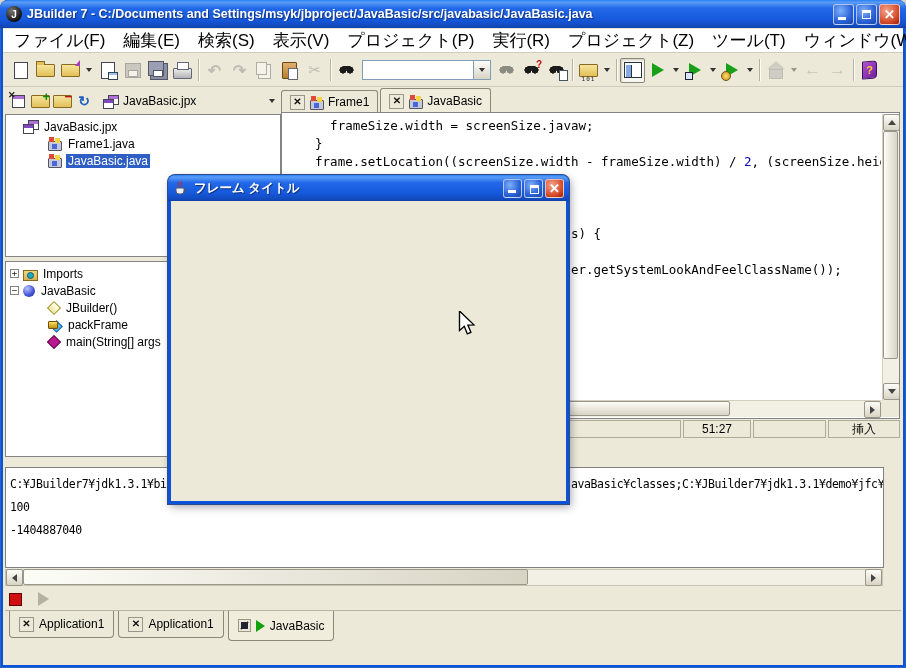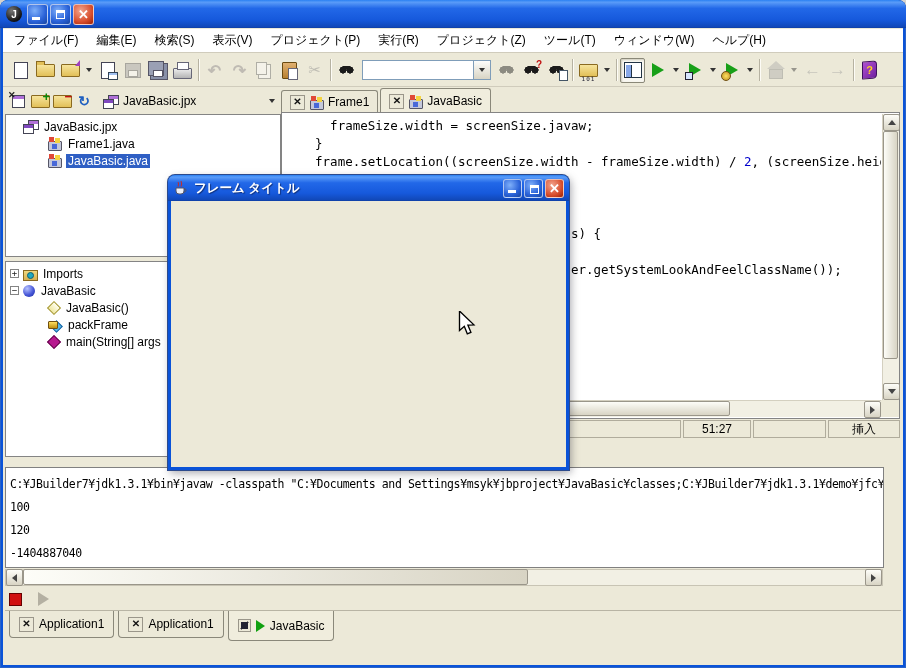--- a/index.html
+++ b/index.html
@@ -17,21 +17,21 @@
   .cap-btn{width:21px;height:21px;border-radius:3px;border:1px solid rgba(255,255,255,.65);
     background:radial-gradient(circle at 35% 30%,#7fb0fa,#2a62d8 60%,#17449e);position:relative;}
   .cap-btn.close{background:radial-gradient(circle at 35% 30%,#f2a58e,#d9502f 60%,#9c1f00);}
   .g-min{position:absolute;left:4px;bottom:4px;width:8px;height:3px;background:#fff;}
   .g-max{position:absolute;left:5px;top:5px;width:9px;height:9px;border:1px solid #fff;border-top-width:3px;}
   .g-close{position:absolute;inset:0;color:#fff;font-size:13px;font-weight:bold;display:flex;align-items:center;justify-content:center;}
   
   .client{position:absolute;left:3px;top:28px;width:900px;height:637px;background:#ece9d8;}
   .menubar{position:absolute;left:0;top:1px;width:100%;height:24px;background:#fff;border-bottom:1px solid #d0ccbc;
     display:flex;align-items:center;padding-left:2px;}
-  .menu-item{padding:0 9px;font-size:12px;color:#000;line-height:23px;white-space:nowrap;}
+  .menu-item{padding:0 9px;font-size:17px;color:#000;line-height:23px;white-space:nowrap;}
   .toolbar{position:absolute;left:0;top:26px;width:100%;height:33px;display:flex;align-items:center;padding-left:5px;
     border-bottom:1px solid #d0ccbc;}
   .tgroup{display:flex;align-items:center;}
   .tbtn{width:25px;height:25px;display:flex;align-items:center;justify-content:center;position:relative;flex:0 0 auto;}
   .tbtn[data-dis="true"]{opacity:.45;filter:grayscale(.9);}
   .tbtn[data-icon="sep"]{width:7px;}
   .tbtn[data-icon="sep"]::before{content:"";width:0;height:22px;border-left:1px solid #b6b2a2;border-right:1px solid #fdfcf6;}
   .tbtn[data-icon="dd"]{width:12px;}
   .tbtn[data-icon="dd"]::before{content:"";width:0;height:0;border-left:3px solid transparent;border-right:3px solid transparent;border-top:4px solid #333;}
   .tbtn[data-icon="new-file"]::before{content:"";width:12px;height:15px;background:#fff;border:1px solid #445;}
@@ -154,37 +154,38 @@
     border:1px solid #8a887a;border-top:none;border-radius:0 0 4px 4px;margin-right:4px;font-size:12px;margin-top:0;}
   .rtab[data-state="active"]{height:30px;background:#f0eddd;}
   .rtab .keepicon{width:13px;height:13px;border:1px solid #9a968a;background:#ece9d8;position:relative;}
   .rtab .keepicon::before{content:"";position:absolute;left:2px;top:2px;border-left:4px solid #223;border-top:4px solid #223;border-right:4px solid transparent;border-bottom:4px solid transparent;width:0;height:0;}
   .rtab .keepicon::after{content:"";position:absolute;right:2px;bottom:2px;border-right:4px solid #223;border-bottom:4px solid #223;border-left:4px solid transparent;border-top:4px solid transparent;width:0;height:0;}
   .rtab .play{width:0;height:0;border-left:9px solid #10a010;border-top:6px solid transparent;border-bottom:6px solid transparent;}
   
   .statusbar{position:absolute;left:2px;top:615px;right:2px;height:20px;border:1px solid;border-color:#8a887a #fff #fff #8a887a;
     font-size:12.5px;line-height:18px;padding-left:4px;white-space:nowrap;overflow:hidden;}
   
-  .float-window{position:absolute;left:168px;top:175px;width:401px;height:295px;z-index:40;background:#0a53d8;
+  .float-window{position:absolute;left:168px;top:175px;width:401px;height:329px;z-index:40;background:#0a53d8;
     border-radius:7px 7px 0 0;box-shadow:0 0 0 1px #2c4a8c,2px 3px 8px rgba(0,0,20,.35);}
   .ftitle{position:absolute;left:0;top:0;width:100%;height:26px;border-radius:7px 7px 0 0;
     background:linear-gradient(180deg,#2a80f2 0%,#5a9cf8 8%,#2268e8 30%,#1659dc 70%,#1148b8 96%,#0f3da0 100%);
     display:flex;align-items:center;padding:0 5px;gap:5px;}
   .ftitle .title-text{font-size:12.5px;}
   .fcap{width:19px;height:19px;}
   .fbody{position:absolute;left:3px;top:26px;right:3px;bottom:3px;background:#ece9d8;}
   .cursor{position:absolute;left:287px;top:110px;}
 </style>
 </head>
 <body>
 
 <div class="xp-window">
 
   <div class="titlebar">
     <span class="app-icon">J</span>
+    <span class="title-text">JBuilder 7 - C:/Documents and Settings/msyk/jbproject/JavaBasic/src/javabasic/JavaBasic.java</span>
     <span class="cap-btns">
       <span class="cap-btn">
           <span class="g-min"></span>
         </span>
       <span class="cap-btn">
           <span class="g-max"></span>
         </span>
       <span class="cap-btn close">
           <span class="g-close">✕</span>
         </span>
@@ -303,21 +304,21 @@
 
         <div class="trow" data-level="0" data-state="">
           <span class="expander" data-exp="minus"></span>
           <span class="ticon" data-icon="class"></span>
           <span class="lbl">JavaBasic</span>
         </div>
 
         <div class="trow" data-level="1" data-state="">
           <span class="expander" data-exp="none"></span>
           <span class="ticon" data-icon="constructor"></span>
-          <span class="lbl">JavaBasic()</span>
+          <span class="lbl">JBuilder()</span>
         </div>
 
         <div class="trow" data-level="1" data-state="">
           <span class="expander" data-exp="none"></span>
           <span class="ticon" data-icon="field"></span>
           <span class="lbl">packFrame</span>
         </div>
 
         <div class="trow" data-level="1" data-state="">
           <span class="expander" data-exp="none"></span>
@@ -379,21 +380,20 @@
       <span class="ecell c1"></span>
       <span class="ecell c2">51:27</span>
       <span class="ecell c3"></span>
       <span class="ecell c4">挿入</span>
     </div>
 
     <div class="console-box">
 
     <div class="console-line">C:¥JBuilder7¥jdk1.3.1¥bin¥javaw -classpath "C:¥Documents and Settings¥msyk¥jbproject¥JavaBasic¥classes;C:¥JBuilder7¥jdk1.3.1¥demo¥jfc¥Java2D¥Java2</div>
         <div class="console-line">100</div>
-        <div class="console-line">120</div>
         <div class="console-line">-1404887040</div>
       </div>
 
     <div class="console-scroll">
       <span class="sb-btn" style="left:0;top:-1px;">
           <span class="tri-left"></span>
         </span>
       <span class="sb-thumb" style="left:17px;top:-1px;width:505px;height:16px;"></span>
       <span class="sb-btn" style="right:0;top:-1px;">
           <span class="tri-right"></span>

